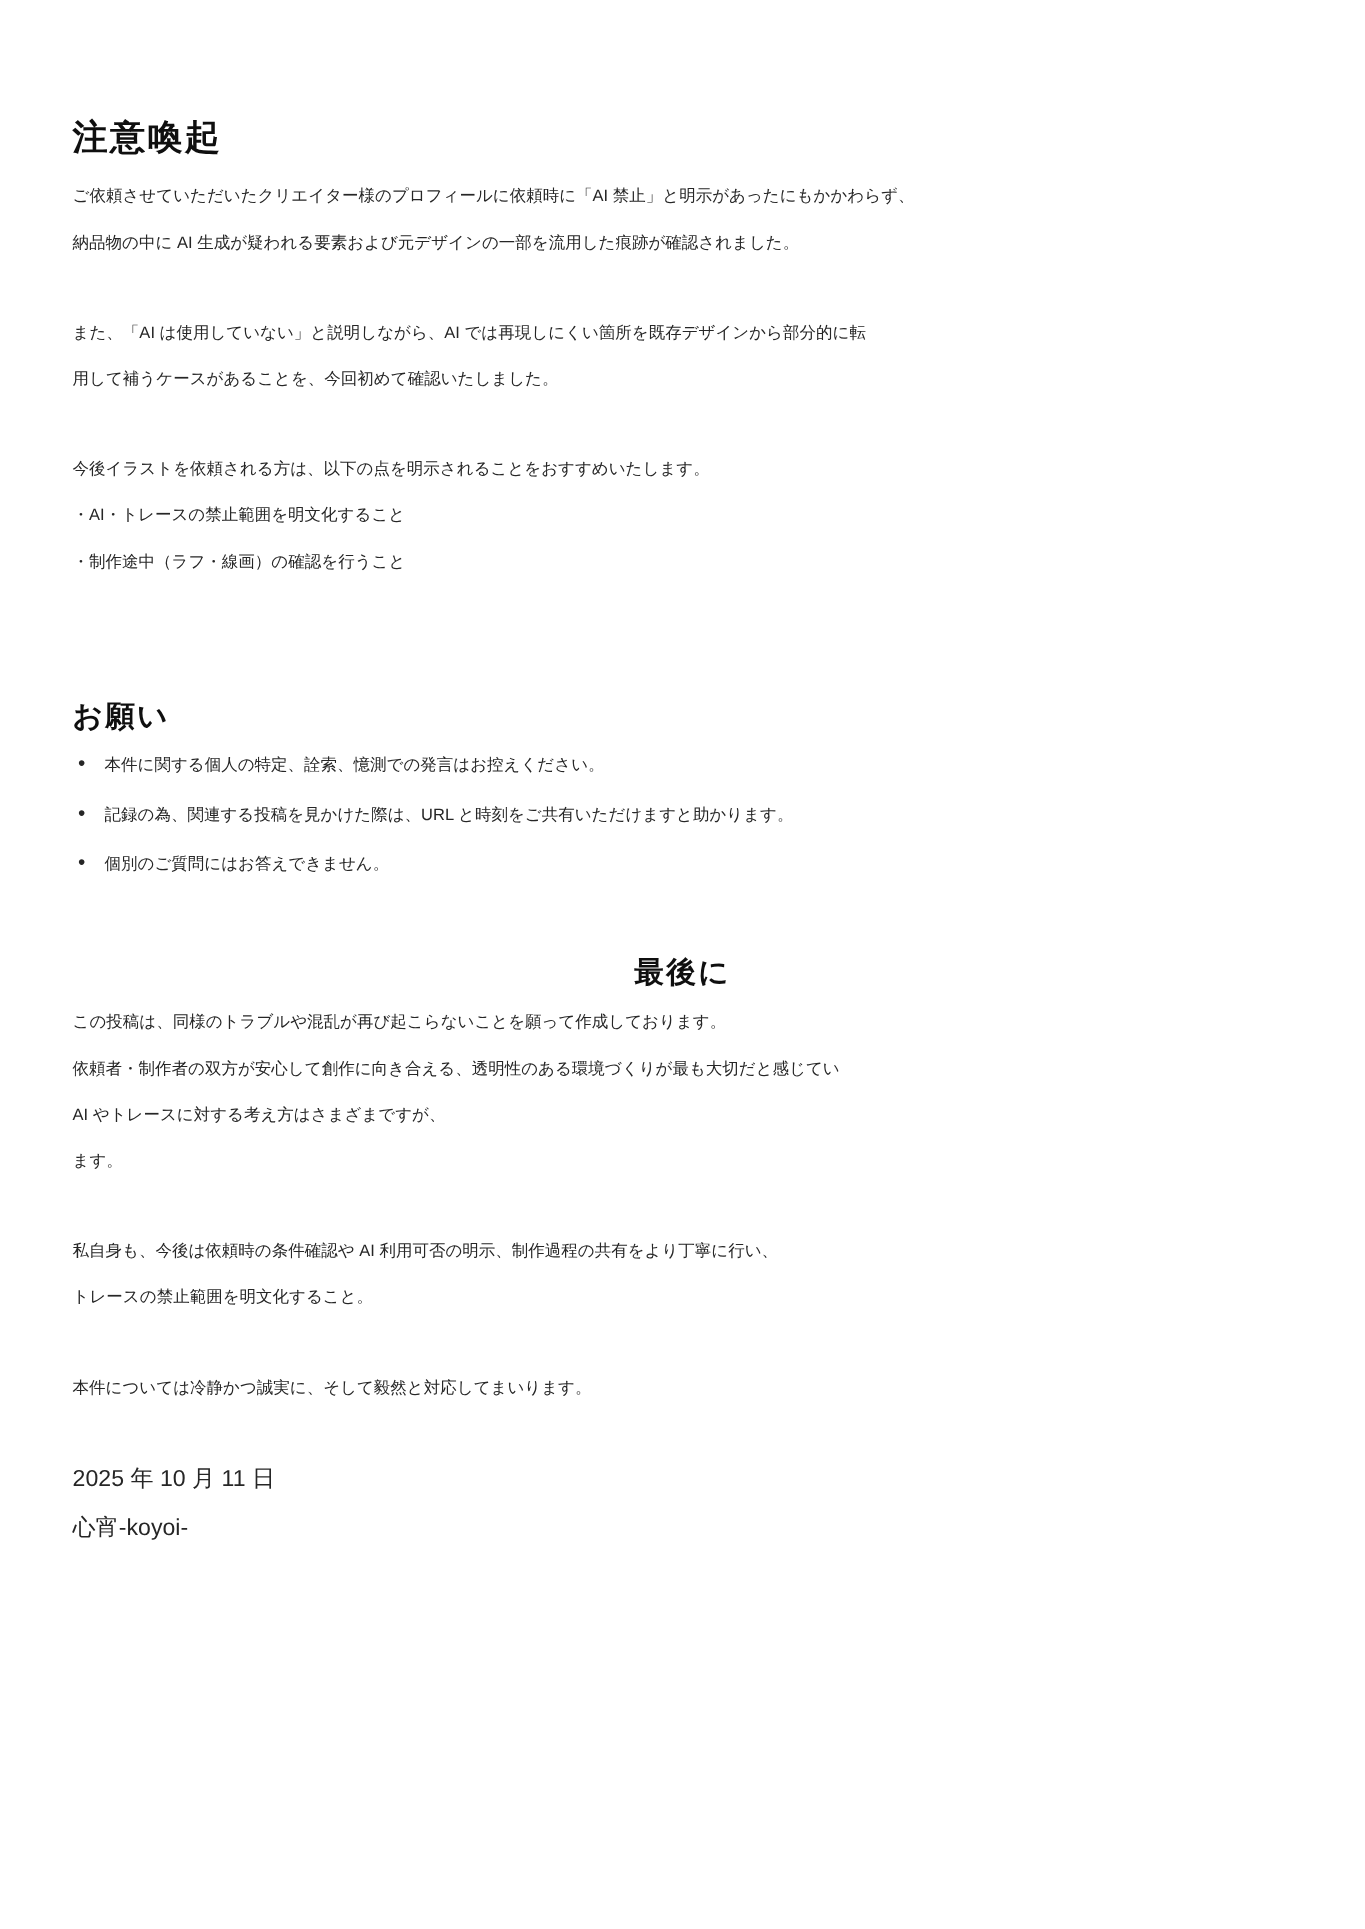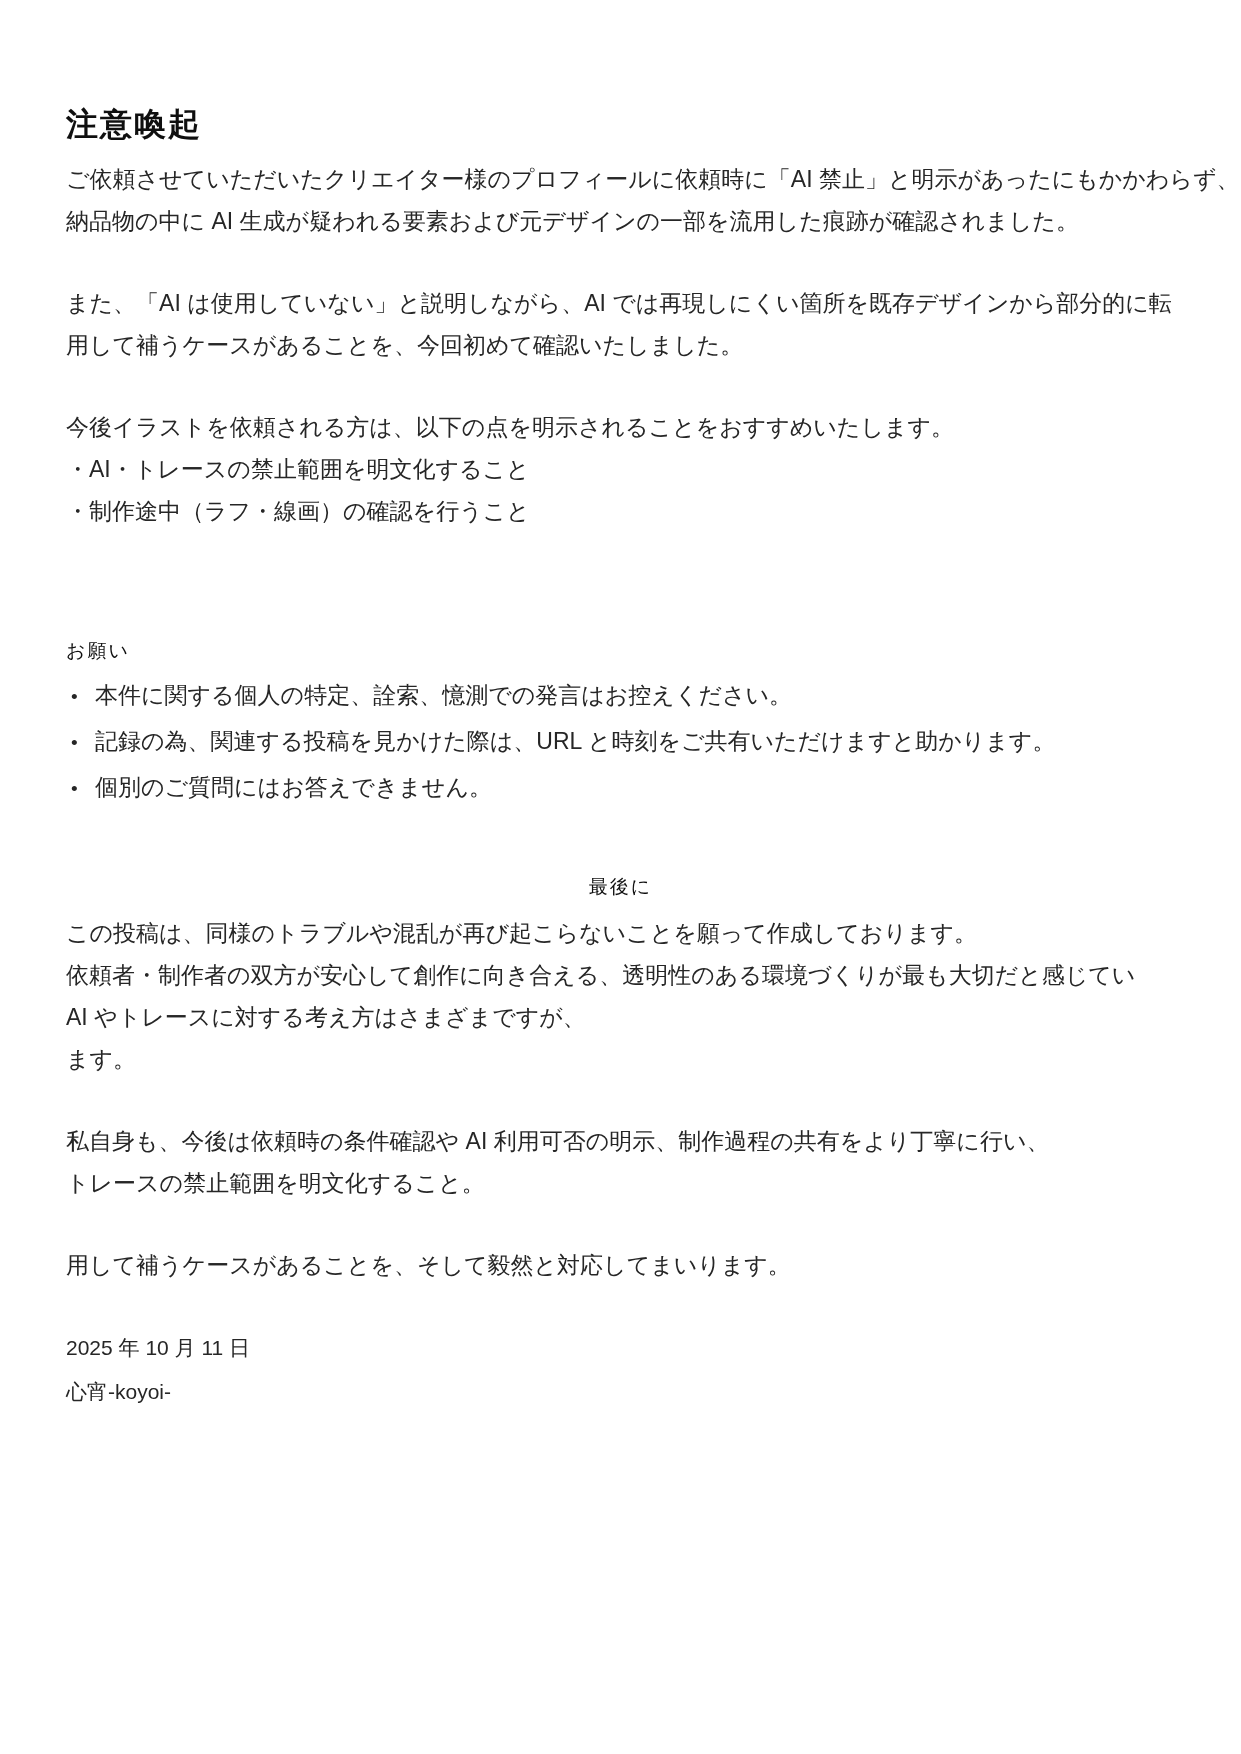--- a/index.html
+++ b/index.html
@@ -24,33 +24,33 @@
   }
   .h-main {
     font-size: 32px;
     line-height: 40px;
     font-weight: 700;
     letter-spacing: 2px;
     color: #0f0f0f;
     margin: 0 0 14px 0;
   }
   .h-sub {
-    font-size: 19px;
+    font-size: 27px;
     line-height: 38px;
-    font-weight: 400;
+    font-weight: 700;
     letter-spacing: 2px;
     color: #0f0f0f;
   }
   .h-request { margin: 100px 0 4px 0; }
   .h-closing { margin: 58px 0 6px 0; text-align: center; }
   .para {
     margin: 0 0 40px 0;
   }
   .line {
-    font-size: 23px;
+    font-size: 15px;
     line-height: 42px;
     white-space: nowrap;
     color: #262626;
   }
   ul.bullet-list {
     list-style: none;
     margin: 0;
     padding: 0;
   }
   ul.bullet-list li {
@@ -132,21 +132,21 @@
       <div class="line">AI やトレースに対する考え方はさまざまですが、</div>
       <div class="line">ます。</div>
     </div>
 
     <div class="para">
       <div class="line">私自身も、今後は依頼時の条件確認や AI 利用可否の明示、制作過程の共有をより丁寧に行い、</div>
       <div class="line">トレースの禁止範囲を明文化すること。</div>
     </div>
 
     <div class="para">
-      <div class="line">用して補うケースがあることを、そして毅然と対応してまいります。</div>
+      <div class="line">本件については冷静かつ誠実に、そして毅然と対応してまいります。</div>
     </div>
   </section>
 
   <div class="signature">
     <div class="sig-line">2025 年 10 月 11 日</div>
     <div class="sig-line">心宵-koyoi-</div>
   </div>
 
 </div>
 

